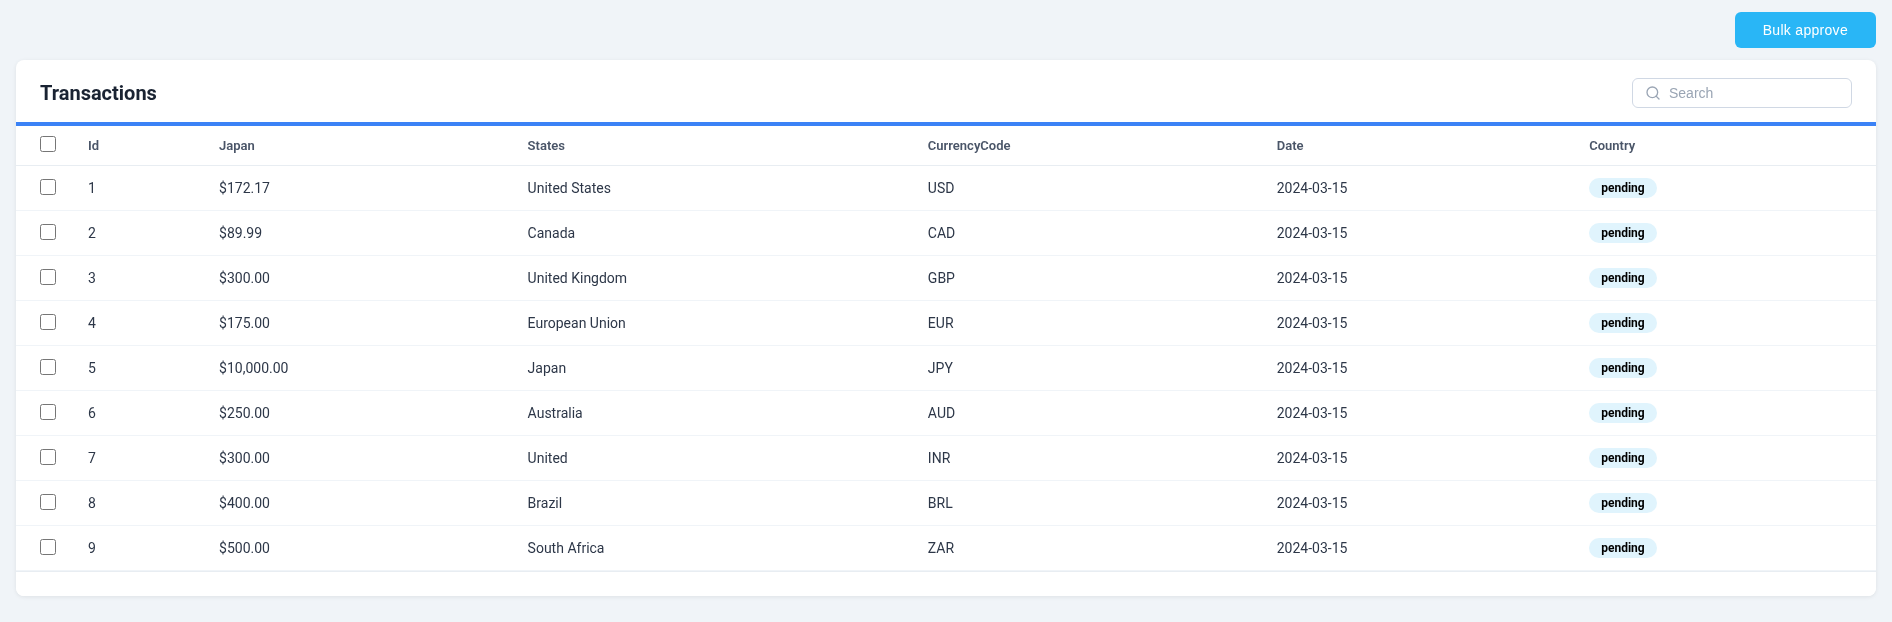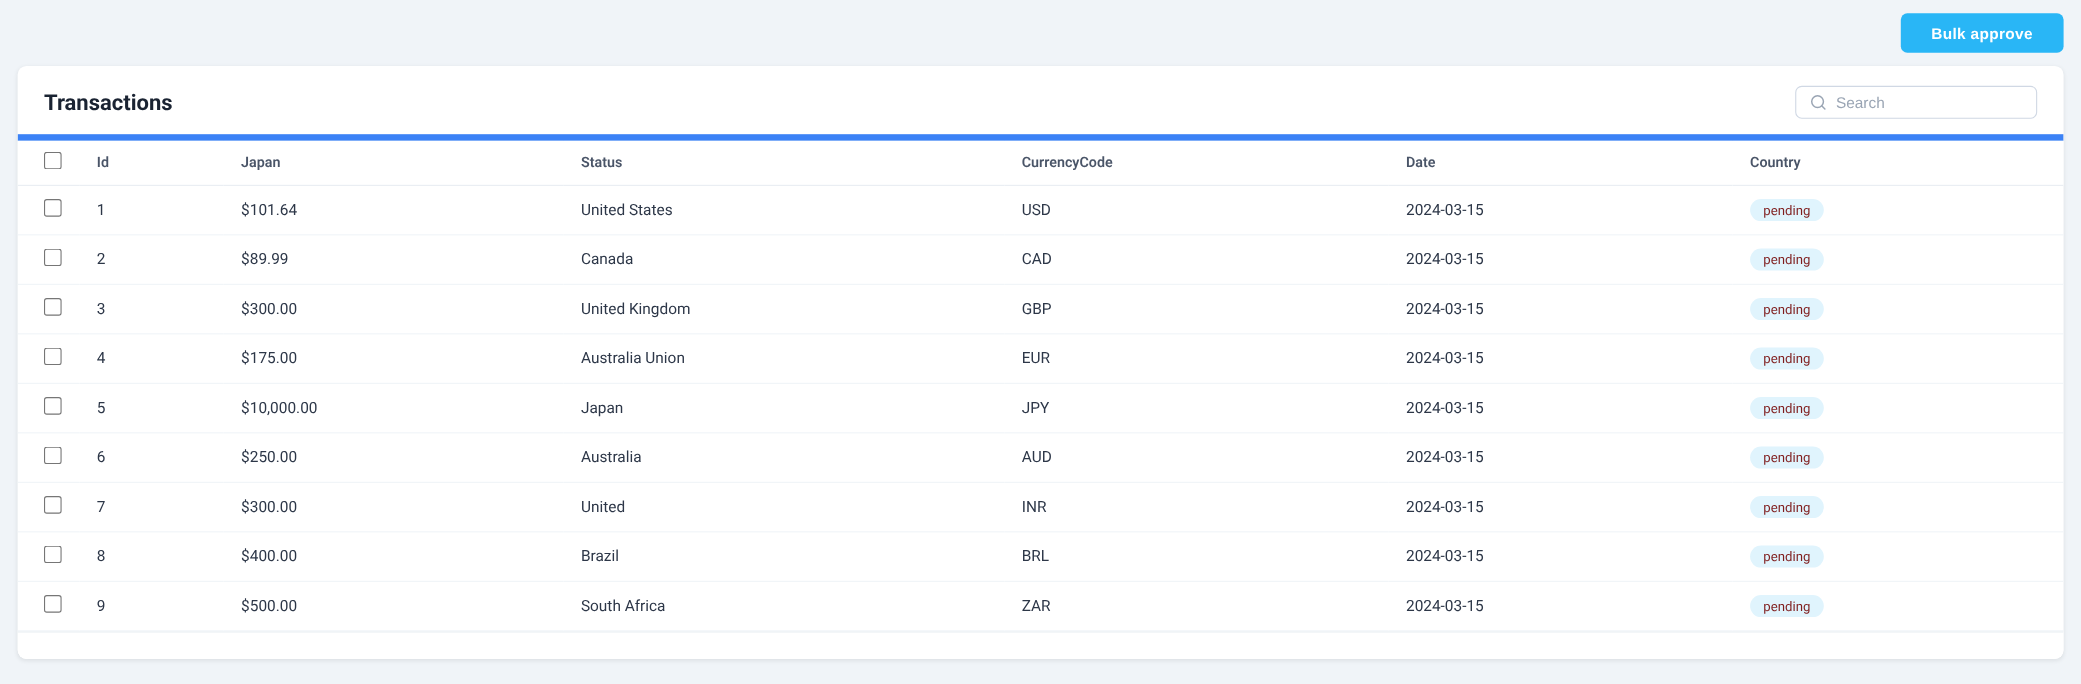--- a/index.html
+++ b/index.html
@@ -22,39 +22,39 @@
       background: #f0f4f8;
     }
 
     .bulk-approve-btn {
       background: #29b6f6;
       color: #fff;
       border: none;
       border-radius: 6px;
       padding: 10px 28px;
       font-size: 14px;
-      font-weight: 700;
+      font-weight: 400;
       cursor: pointer;
       letter-spacing: 0.3px;
     }
 
     .main-container {
       background: #fff;
       border-radius: 8px;
       margin: 0 16px 16px 16px;
       box-shadow: 0 1px 4px rgba(0,0,0,0.08);
       overflow: hidden;
     }
 
     .table-header {
       display: flex;
       align-items: center;
       justify-content: space-between;
       padding: 18px 24px 14px 24px;
-      border-bottom: 6px solid #3b82f6;
+      border-bottom: 4px solid #3b82f6;
     }
 
     .table-title {
       font-size: 20px;
       font-weight: 700;
       color: #1a2332;
     }
 
     .search-container {
       display: flex;
@@ -130,23 +130,23 @@
       height: 16px;
       cursor: pointer;
       accent-color: #29b6f6;
     }
 
     .status-badge {
       display: inline-block;
       padding: 3px 12px;
       border-radius: 12px;
       font-size: 12px;
-      font-weight: 400;
+      font-weight: 700;
       background: #e0f4fd;
-      color: #7f1d1d;
+      color: #000000;
     }
 
     .table-footer {
       display: flex;
       align-items: center;
       justify-content: space-between;
       padding: 12px 24px;
       border-top: 1px solid #e8edf2;
       background: #fff;
     }
@@ -172,33 +172,33 @@
   </div>
 
   <table>
     <thead>
       <tr>
         <th>
           <input type="checkbox" class="checkbox" style="">
         </th>
         <th>Id</th>
         <th>Japan</th>
-        <th>Status</th>
+        <th>States</th>
         <th>CurrencyCode</th>
         <th>Date</th>
         <th>Country</th>
       </tr>
     </thead>
     <tbody id="table-body">
     <tr>
       <td>
         <input type="checkbox" class="checkbox" style="">
       </td>
       <td>1</td>
-      <td>$101.64</td>
+      <td>$172.17</td>
       <td>United States</td>
       <td>USD</td>
       <td>2024-03-15</td>
       <td>
         <span class="status-badge">pending</span>
       </td>
     </tr>
         <tr>
       <td>
         <input type="checkbox" class="checkbox" style="">
@@ -224,21 +224,21 @@
       <td>
         <span class="status-badge">pending</span>
       </td>
     </tr>
         <tr>
       <td>
         <input type="checkbox" class="checkbox" style="">
       </td>
       <td>4</td>
       <td>$175.00</td>
-      <td>Australia Union</td>
+      <td>European Union</td>
       <td>EUR</td>
       <td>2024-03-15</td>
       <td>
         <span class="status-badge">pending</span>
       </td>
     </tr>
         <tr>
       <td>
         <input type="checkbox" class="checkbox" style="">
       </td>

